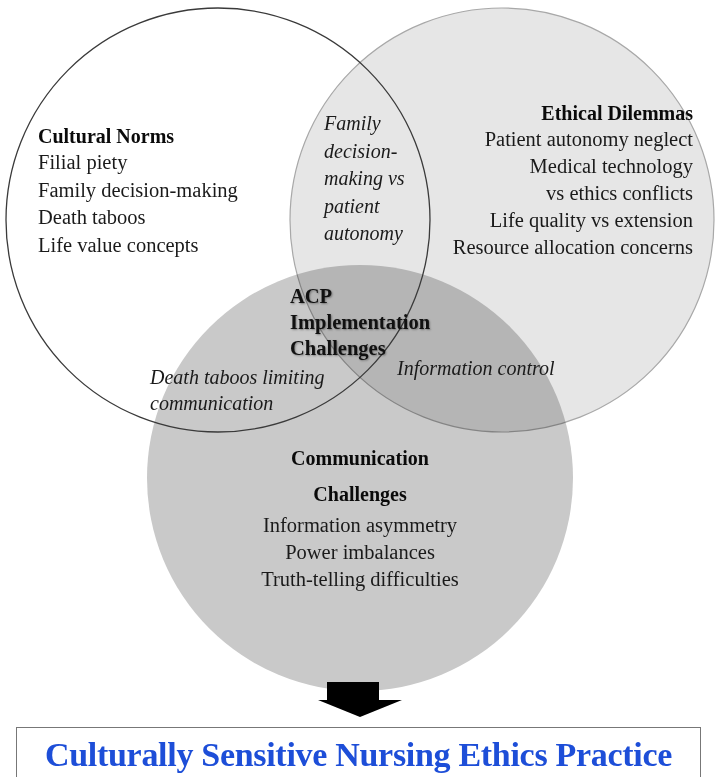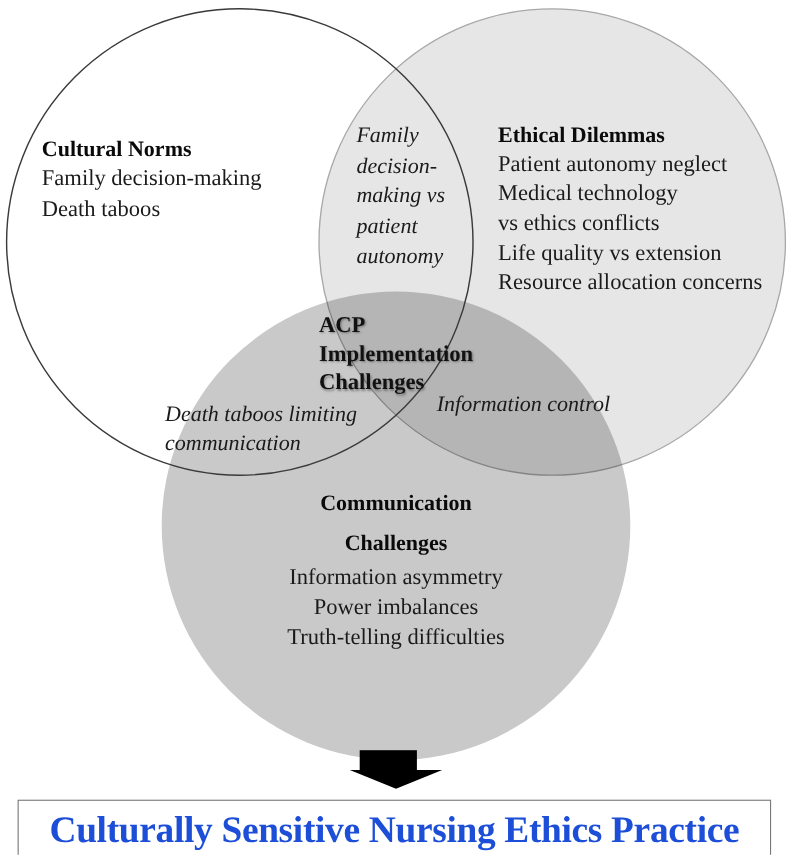--- a/index.html
+++ b/index.html
@@ -10,21 +10,21 @@
   .title { font-weight: bold; font-size: 20px; color: #0a0a0a; }
   .item { font-size: 20.5px; color: #1a1a1a; }
   .ital { font-style: italic; font-size: 20px; color: #1a1a1a; }
   .center-title { font-weight: bold; font-size: 20.5px; color: #111; text-align: left;
                   text-shadow: 1px 1px 2px rgba(0,0,0,0.35); }
 
   #cultural { left: 38px; top: 126px; }
   #cultural .title { display: block; margin-bottom: 3px; }
   #cultural .item { display: block; height: 27.5px; line-height: 27.5px; }
 
-  #ethical { right: 26px; top: 113px; }
+  #ethical { right: 26px; top: 103px; text-align: right; }
   #ethical .title { display: block; margin-bottom: 3px; }
   #ethical .item { display: block; height: 27px; line-height: 27px; }
 
   #comm { left: 160px; width: 400px; top: 440px; text-align: center; }
   #comm .title { display: block; line-height: 36px; }
   #comm .item { display: block; height: 27px; line-height: 27px; }
 
   #ab-overlap { left: 324px; top: 110px; }
   #ab-overlap .ital { display: block; height: 27.5px; line-height: 27.5px; }
 
@@ -55,22 +55,24 @@
   <circle id="circle-cultural" cx="218" cy="220" r="212" fill="none" stroke-width="1.3" stroke="#3a3a3a"></circle>
 
   <g id="arrow">
     <rect x="327" y="682" width="52" height="19" fill="#000000"></rect>
     <polygon points="318,700 402,700 360,717" fill="#000000"></polygon>
   </g>
 </svg>
 
 <div class="txt" id="cultural">
   <span class="title">Cultural Norms</span>
+  <span class="item">Filial piety</span>
   <span class="item">Family decision-making</span>
   <span class="item">Death taboos</span>
+  <span class="item">Life value concepts</span>
 </div>
 
 <div class="txt" id="ethical">
   <span class="title">Ethical Dilemmas</span>
   <span class="item">Patient autonomy neglect</span>
   <span class="item">Medical technology</span>
   <span class="item">vs ethics conflicts</span>
   <span class="item">Life quality vs extension</span>
   <span class="item">Resource allocation concerns</span>
 </div>

